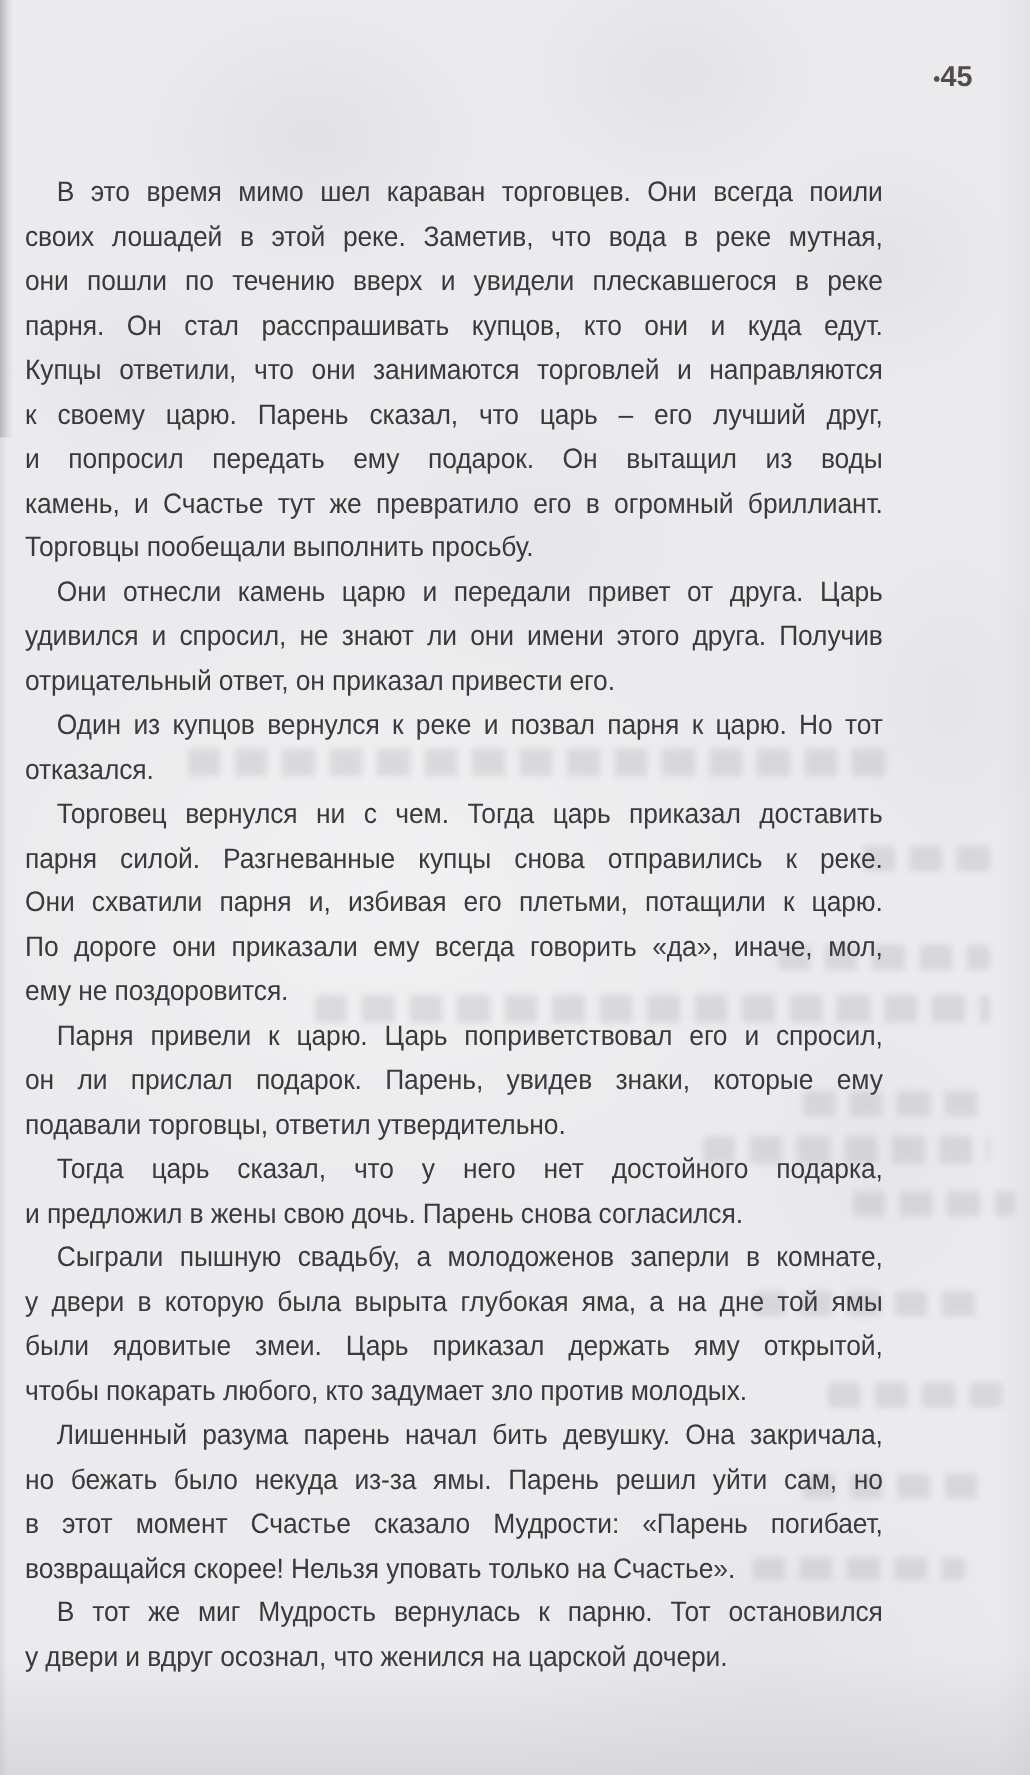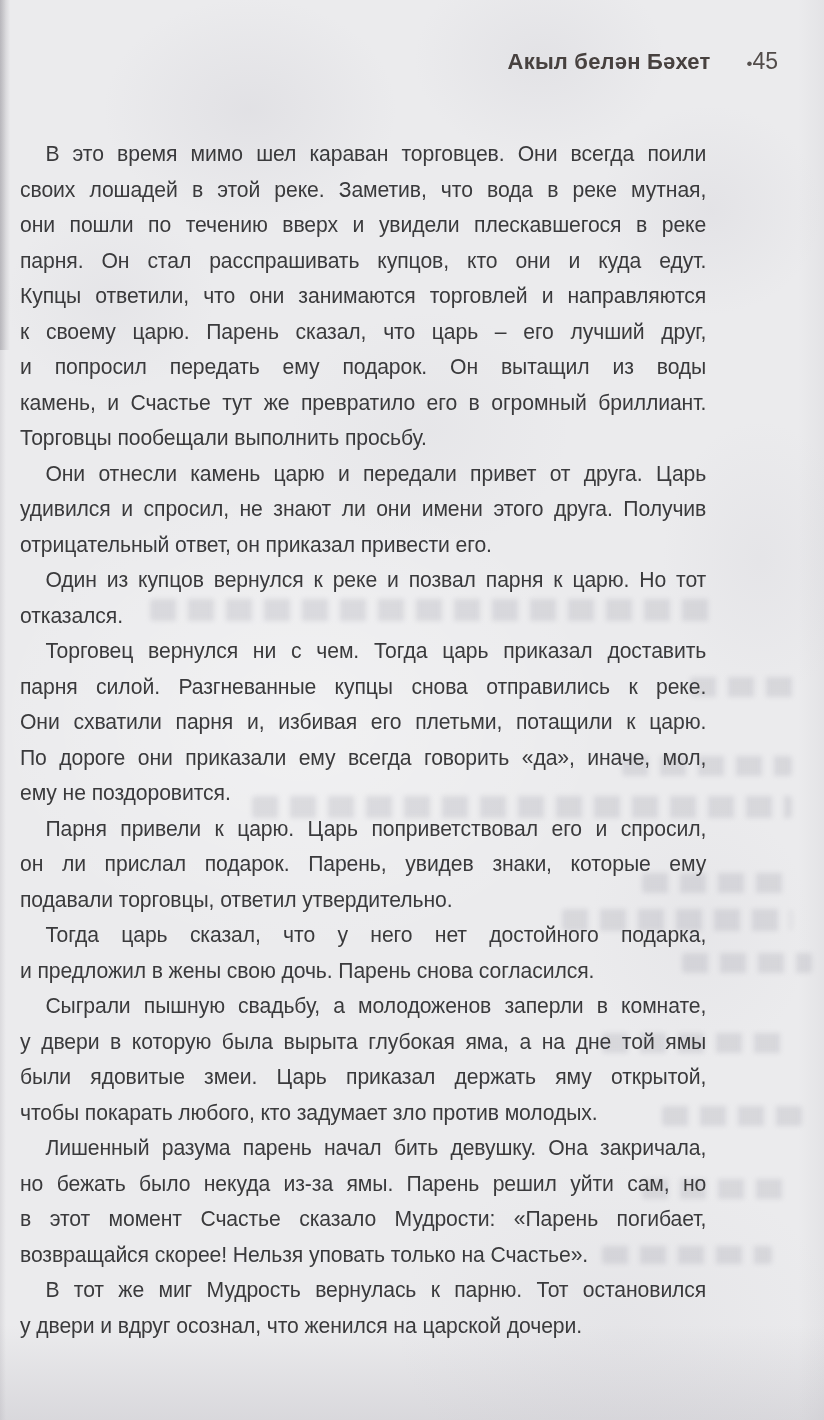--- a/index.html
+++ b/index.html
@@ -53,21 +53,21 @@
   }
 
   
   .runhead {
     position: absolute; top: 48px; right: 46px;
     display: flex; align-items: baseline;
     color: #4a4442;
   }
   .runhead .title  { font-weight: 700; font-size: 22px; letter-spacing: 0.2px; color: #47413f; }
   .runhead .bullet { font-size: 17px; margin-left: 36px; color: #55504e; }
-  .runhead .pageno { font-weight: 400; font-size: 23px; color: #524c4a; }
+  .runhead .pageno { font-weight: 700; font-size: 23px; color: #524c4a; }
 
   
   .textblock {
     position: absolute; left: 20px; top: 136px; width: 730px;
     transform: scaleX(0.94); transform-origin: left top;
   }
   .ln {
     height: 35.5px; line-height: 35.5px;
     font-size: 22.5px;
     color: #3a3a3c;
@@ -93,21 +93,20 @@
 <div class="ghost" style="left:252px; top:796px; width:540px; height:22px;"></div>
 <div class="ghost" style="left:642px; top:873px; width:150px; height:20px;"></div>
 <div class="ghost" style="left:562px; top:909px; width:230px; height:22px;"></div>
 <div class="ghost" style="left:682px; top:953px; width:130px; height:20px;"></div>
 <div class="ghost" style="left:602px; top:1033px; width:190px; height:20px;"></div>
 <div class="ghost" style="left:662px; top:1106px; width:140px; height:20px;"></div>
 <div class="ghost" style="left:642px; top:1179px; width:150px; height:20px;"></div>
 <div class="ghost" style="left:602px; top:1246px; width:170px; height:18px;"></div>
 
 <div class="runhead">
-  <span class="title">Акыл белән Бәхет</span>
   <span class="bullet">•</span>
   <span class="pageno">45</span>
 </div>
 
 <div class="textblock">
 
   <div class="para">
     <div class="ln ind">В это время мимо шел караван торговцев. Они всегда поили</div>
     <div class="ln">своих лошадей в этой реке. Заметив, что вода в реке мутная,</div>
     <div class="ln">они пошли по течению вверх и увидели плескавшегося в реке</div>

